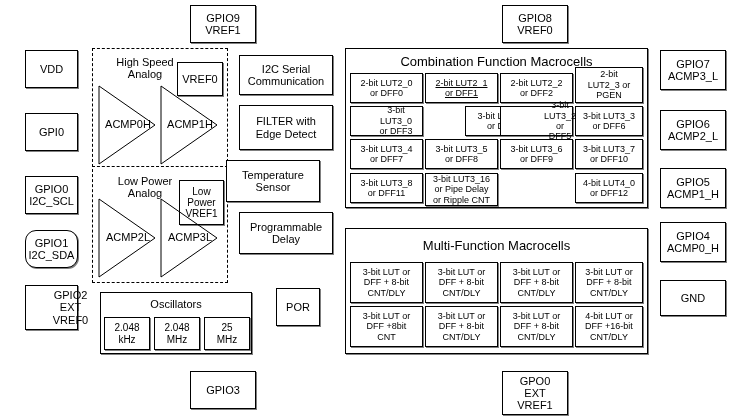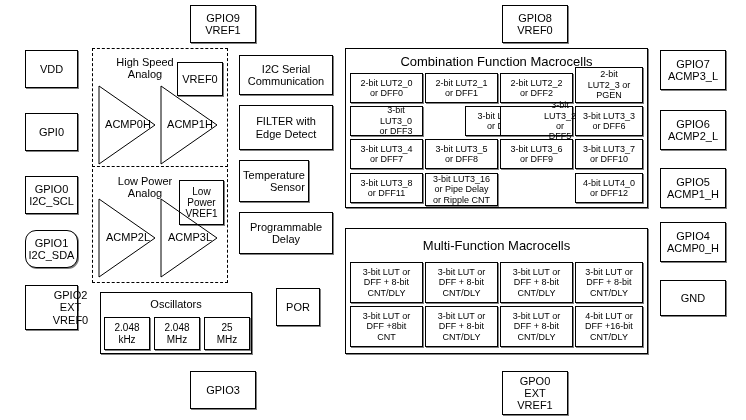--- a/index.html
+++ b/index.html
@@ -173,38 +173,38 @@
     <div class="cmp" style="left: 160px; top: 198px; width: 58px; height: 80px;">
       <svg width="58" height="80" viewBox="0 0 58 80">
         <polygon points="1,1 57,40 1,79" fill="none" stroke="#000" stroke-width="1"></polygon>
       </svg>
     </div>
     <div class="cmplabel" style="left: 158px; top: 231px; width: 64px;">ACMP3L</div>
     <div class="box fblock" style="left: 239px; top: 55px; width: 94px; height: 40px;">I2C Serial
 Communication</div>
     <div class="box fblock" style="left: 239px; top: 105px; width: 94px; height: 45px;">FILTER with
 Edge Detect</div>
-    <div class="box fblock" style="left: 239px; top: 160px; width: 70px; height: 42px; text-align: right;">Temperature
+    <div class="box fblock" style="left: 226px; top: 160px; width: 94px; height: 42px;">Temperature
 Sensor</div>
     <div class="box fblock" style="left: 239px; top: 212px; width: 94px; height: 42px;">Programmable
 Delay</div>
     <div class="box fblock" style="left: 276px; top: 288px; width: 44px; height: 38px;">POR</div>
     <div class="oscgroup" style="left: 100px; top: 292px; width: 152px; height: 62px;"></div>
     <div class="osctitle" style="top: 298px; left: 100px; width: 152px;">Oscillators</div>
     <div class="oscitem" style="left: 104px; top: 317px; width: 46px; height: 33px;">2.048
 kHz</div>
     <div class="oscitem" style="left: 154px; top: 317px; width: 46px; height: 33px;">2.048
 MHz</div>
     <div class="oscitem" style="left: 204px; top: 317px; width: 46px; height: 33px;">25
 MHz</div>
     <div class="mgroup" style="left: 345px; top: 48px; width: 303px; height: 160px;"></div>
     <div class="mgroup-title" style="top: 54px; left: 345px; width: 303px;">Combination Function Macrocells</div>
     <div class="cell" style="left: 350px; top: 73px; width: 73px; height: 30px;">2-bit LUT2_0
 or DFF0</div>
-    <div class="cell" style="left: 425px; top: 73px; width: 73px; height: 30px;">2-bit LUT2_1
+    <div class="cell" style="left: 425px; top: 73px; width: 73px; height: 30px; text-decoration: underline;">2-bit LUT2_1
 or DFF1</div>
     <div class="cell" style="left: 500px; top: 73px; width: 73px; height: 30px;">2-bit LUT2_2
 or DFF2</div>
     <div class="cell" style="left: 575px; top: 67px; width: 68px; height: 36px;">2-bit
 LUT2_3 or
 PGEN</div>
     <div class="cell" style="left: 350px; top: 106px; width: 73px; height: 30px; padding-left: 19px;">3-bit LUT3_0
 or DFF3</div>
     <div class="cell" style="left: 425px; top: 106px; width: 77px; height: 30px; margin-left: 40px;">3-bit LUT3_1
 or DFF4</div>

